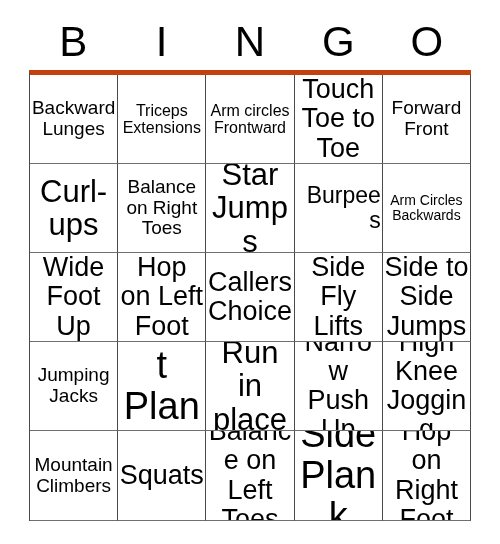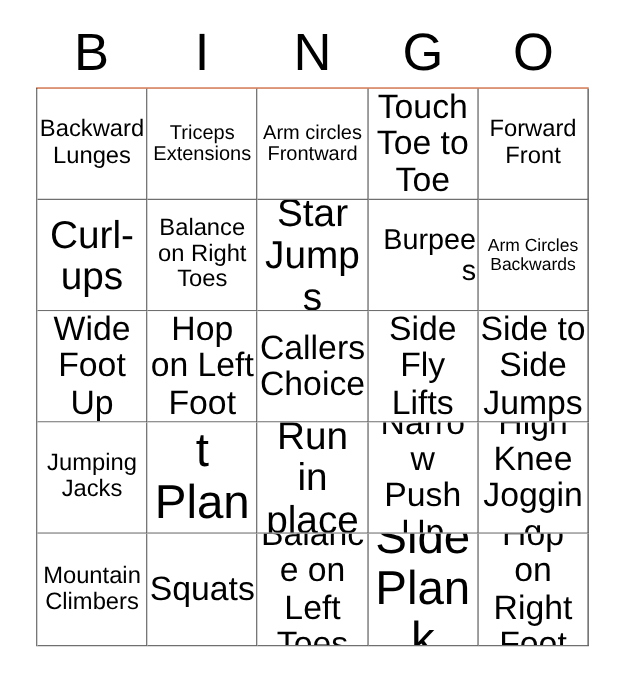--- a/index.html
+++ b/index.html
@@ -36,21 +36,21 @@
     font-size: 42px;
     line-height: 1;
     font-weight: normal;
     letter-spacing: 0;
     color: #000;
   }
 
   
   .grid {
     width: 442px;
-    border-top: 1px solid #c2410c;
+    border-top: 5px solid #c2410c;
     border-left: 1px solid #4a4a4a;
     box-sizing: border-box;
   }
   .grid-row {
     display: flex;
     width: 100%;
     height: 89px;
   }
   .grid-row:last-child { height: 90px; }
 

